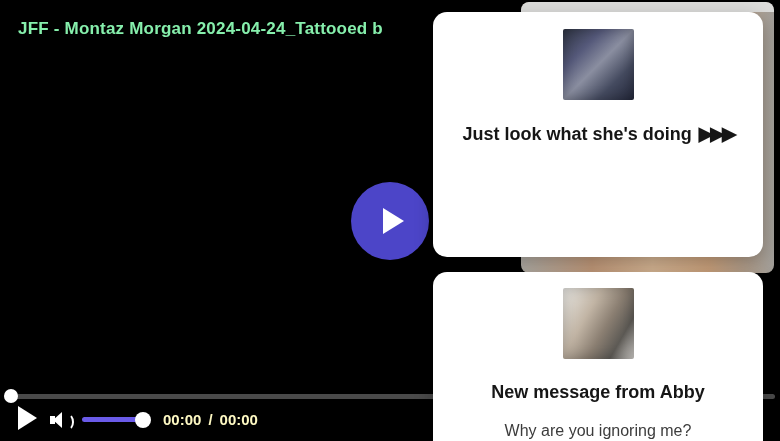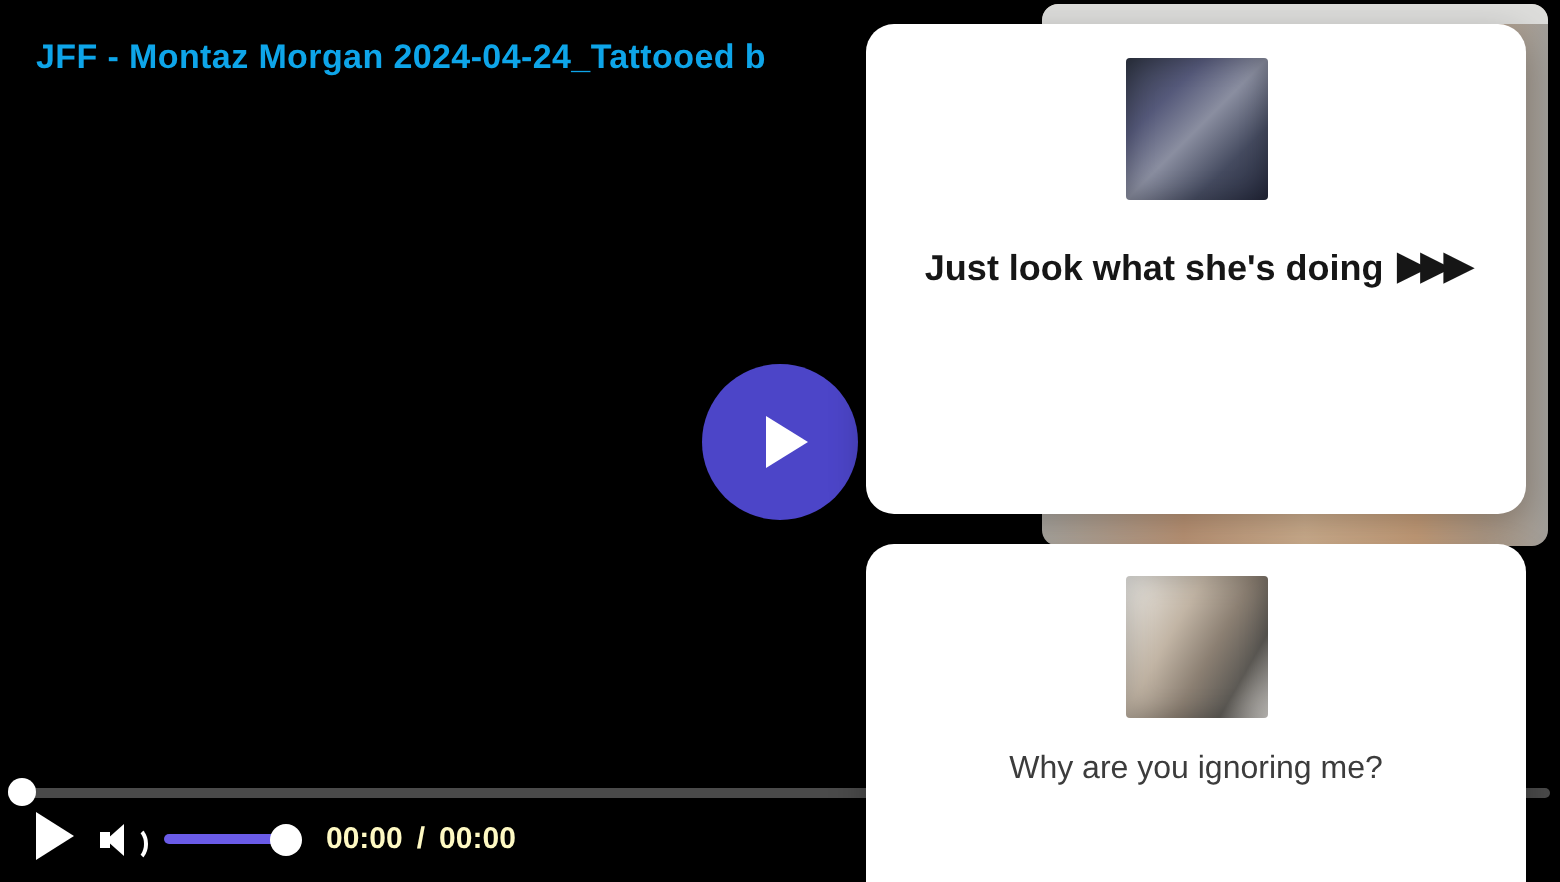--- a/index.html
+++ b/index.html
@@ -4,21 +4,21 @@
 <style>
   html,body{margin:0;padding:0;background:#000;}
   .screen{
     position:relative;width:780px;height:441px;overflow:hidden;
     background:#000;font-family:"Liberation Sans",sans-serif;
   }
 
   
   .video-title{
     position:absolute;left:18px;top:19px;
-    color:#0ea5e9;font-size:17px;font-weight:bold;letter-spacing:.2px;
+    color:#86efac;font-size:17px;font-weight:bold;letter-spacing:.2px;
     text-shadow:0 1px 2px rgba(0,0,0,.8);white-space:nowrap;z-index:1;
   }
   .big-play{
     position:absolute;left:351px;top:182px;width:78px;height:78px;border-radius:50%;
     background:#4c45c8;display:flex;align-items:center;justify-content:center;
     cursor:pointer;z-index:1;
   }
   .big-play .tri{
     width:0;height:0;margin-left:7px;
     border-top:13px solid transparent;border-bottom:13px solid transparent;
@@ -159,18 +159,21 @@
   <div class="card card-offer">
     <div class="thumb"></div>
     <div class="card-heading">
       <span>Just look what she's doing</span>
       <span class="arrows">▶▶▶</span>
     </div>
   </div>
 
   <div class="card card-message">
     <div class="thumb"></div>
+    <div class="card-heading">
+      <span>New message from Abby</span>
+    </div>
     <div class="card-subtitle">
       <span>Why are you ignoring me?</span>
     </div>
   </div>
 
 </div>
 
 </body></html>

